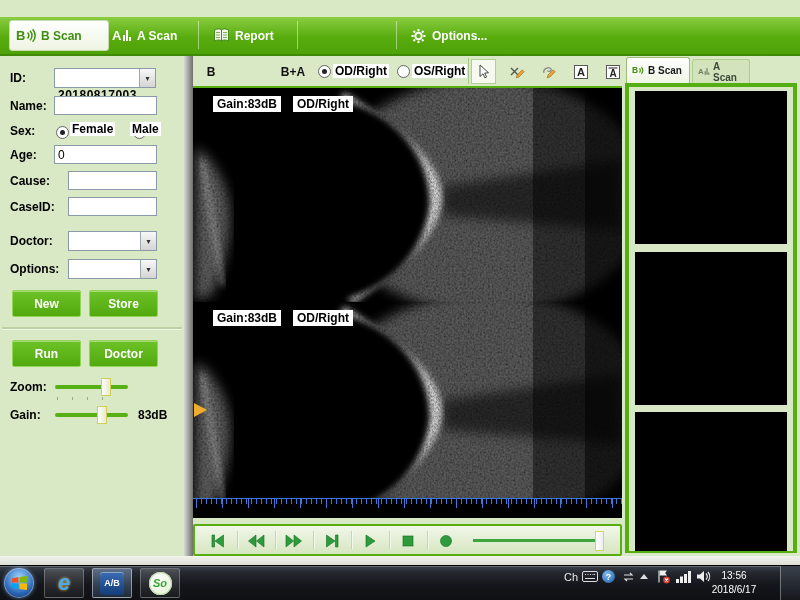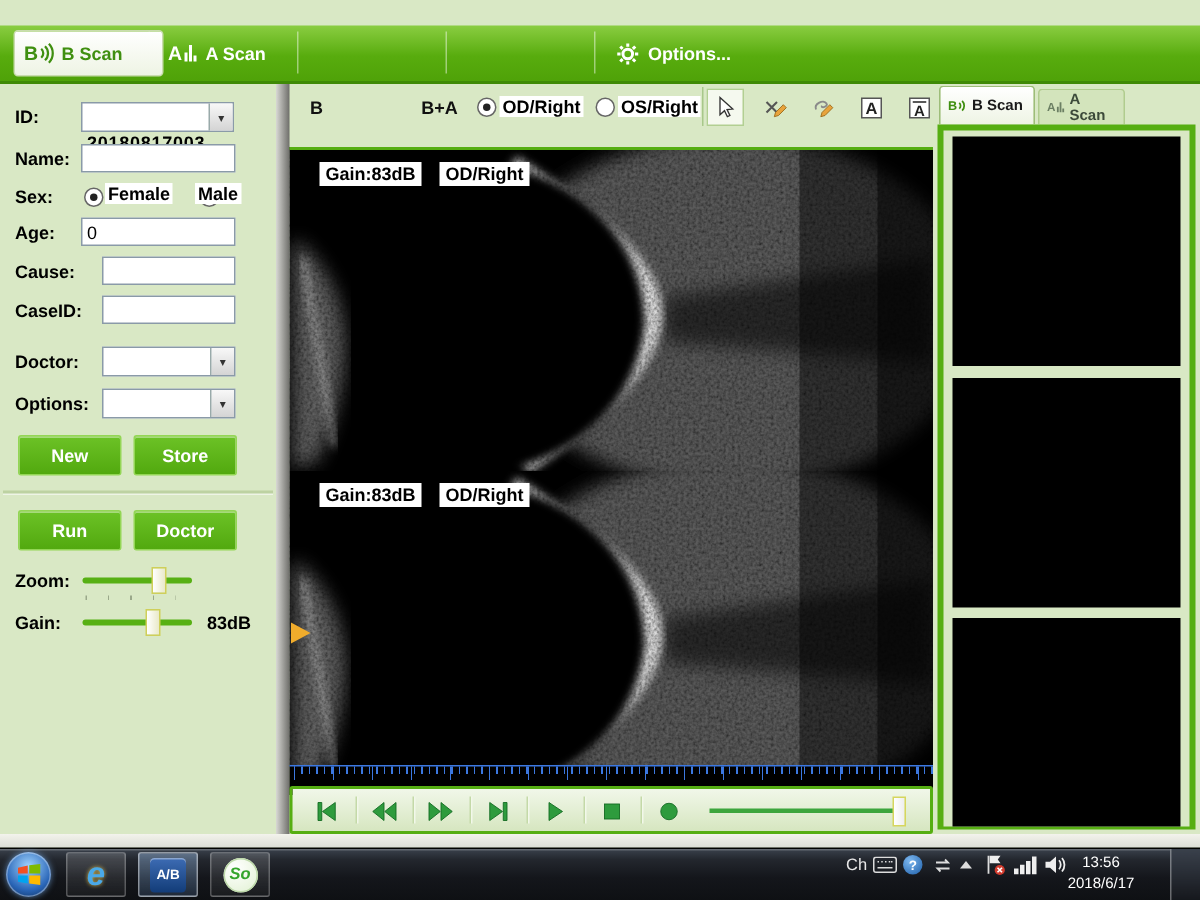--- a/index.html
+++ b/index.html
@@ -41,21 +41,21 @@
   .slider-track{height:4px;background:#57B014;border-radius:2px;}
   .slider-thumb{position:absolute;width:8px;height:16px;background:linear-gradient(90deg,#fff,#e9e9c9);
     border:1px solid #cfcf5a;top:-7px;}
   .divider{height:2px;background:#bdd2a2;border-bottom:1px solid #eef4e6;}
   
   .modetab{position:absolute;top:60px;height:24px;display:flex;align-items:center;justify-content:center;
     font-size:12px;font-weight:bold;color:#111;}
   .modetab.sel{background:linear-gradient(#6CC226,#50A80E);color:#fff;border-radius:2px;margin-top:44px;}
   .toolbtn{position:absolute;top:59px;width:25px;height:25px;display:flex;align-items:center;justify-content:center;}
   .toolbtn.sel{background:#F5F9EF;border:1px solid #b2cf92;box-sizing:border-box;}
-  .imgarea{left:193px;top:86px;width:429px;height:432px;background:#000;border-top:2px solid #56AE12;box-sizing:border-box;margin-top:12px;}
+  .imgarea{left:193px;top:86px;width:429px;height:432px;background:#000;border-top:2px solid #56AE12;box-sizing:border-box;}
   .scanbox{position:absolute;left:0;width:429px;overflow:hidden;isolation:isolate;}
   .ovl{position:absolute;top:8px;background:#fff;color:#000;font-size:12px;font-weight:bold;
     padding:0 4px;line-height:16px;}
   .ruler{position:absolute;left:0;top:410px;width:429px;height:20px;border-top:1px solid #3C78E0;
     background-image:repeating-linear-gradient(90deg,#3C78E0 0 1px,transparent 1px 26px),
       repeating-linear-gradient(90deg,#3C78E0 0 1px,transparent 1px 5px);
     background-size:100% 9px,100% 5px;background-repeat:no-repeat;background-position:3px 0,3px 0;}
   .marker{position:absolute;left:1px;width:0;height:0;border-top:7px solid transparent;
     border-bottom:7px solid transparent;border-left:13px solid #F0AC2C;}
   .playbar{left:193px;top:524px;width:429px;height:32px;border:2px solid #56AE12;border-radius:2px;
@@ -149,20 +149,30 @@
         <text x="0" y="12" font-size="13" font-weight="bold" fill="currentColor">A</text>
         <g stroke="currentColor" stroke-width="2">
             <path d="M12 13V7"></path>
             <path d="M15 13V2"></path>
             <path d="M18 13V9"></path>
           </g>
       </svg>
       <span>A Scan</span>
     </div>
 
+    <div class="tb-tab" style="left:207px">
+      <svg width="17" height="15" viewBox="0 0 17 15">
+        <path d="M1.5 2c3-1.5 5.5-1.5 7 0v11c-1.5-1.5-4-1.5-7 0z" fill="#f2f7ea" stroke="#2F7A0A" stroke-width=".8"></path>
+        <path d="M15.5 2c-3-1.5-5.5-1.5-7 0v11c1.5-1.5 4-1.5 7 0z" fill="#f2f7ea" stroke="#2F7A0A" stroke-width=".8"></path>
+        <g stroke="#5a9a3a" stroke-width=".8">
+            <path d="M3 4.5h4M3 7h4M3 9.5h4M10 4.5h4M10 7h4M10 9.5h4"></path>
+          </g>
+      </svg>
+      <span>Report</span>
+    </div>
 
 
     <div class="tb-tab" style="left:404px">
       <svg width="17" height="16" viewBox="0 0 17 16">
         <g stroke="#fff" stroke-width="2" fill="none">
           <circle cx="8.5" cy="8" r="3.2"></circle>
           <path d="M8.5 1v2.2M8.5 12.8V15M1.5 8h2.2M13.3 8h2.2M3.5 3l1.6 1.6M11.9 11.4l1.6 1.6M13.5 3l-1.6 1.6M5.1 11.4L3.5 13"></path>
         </g>
       </svg>
       <span>Options...</span>

